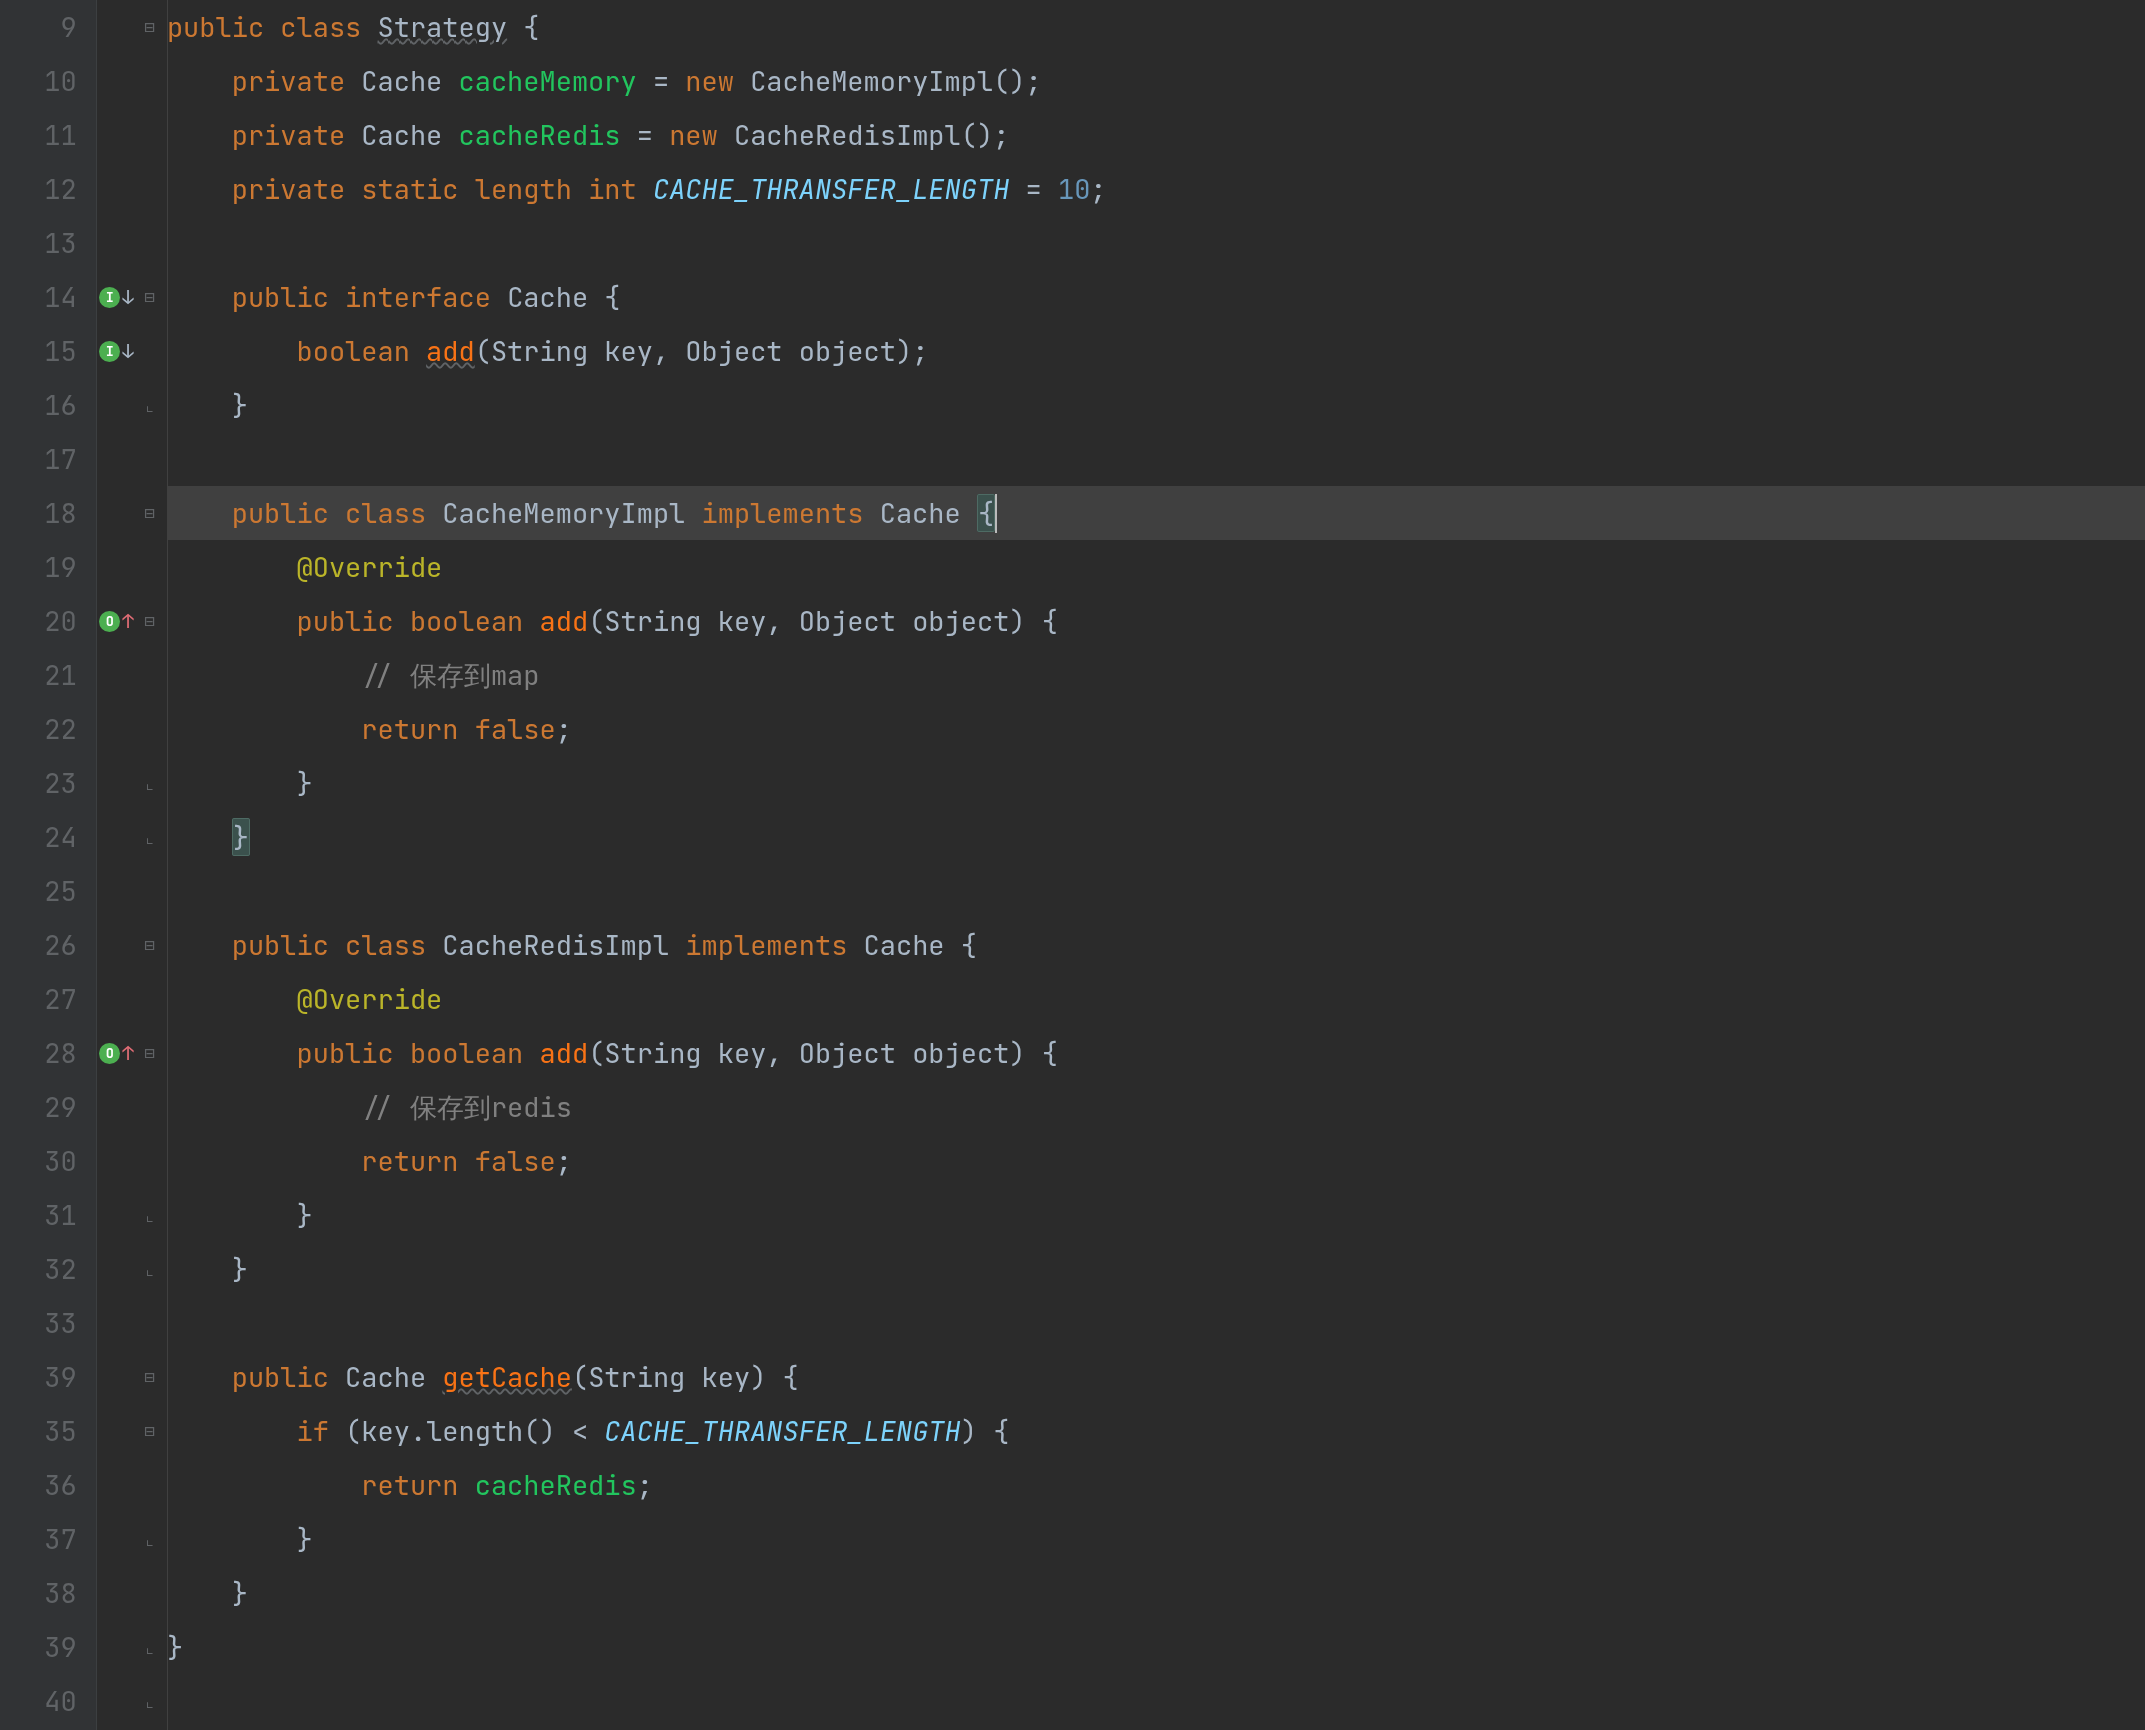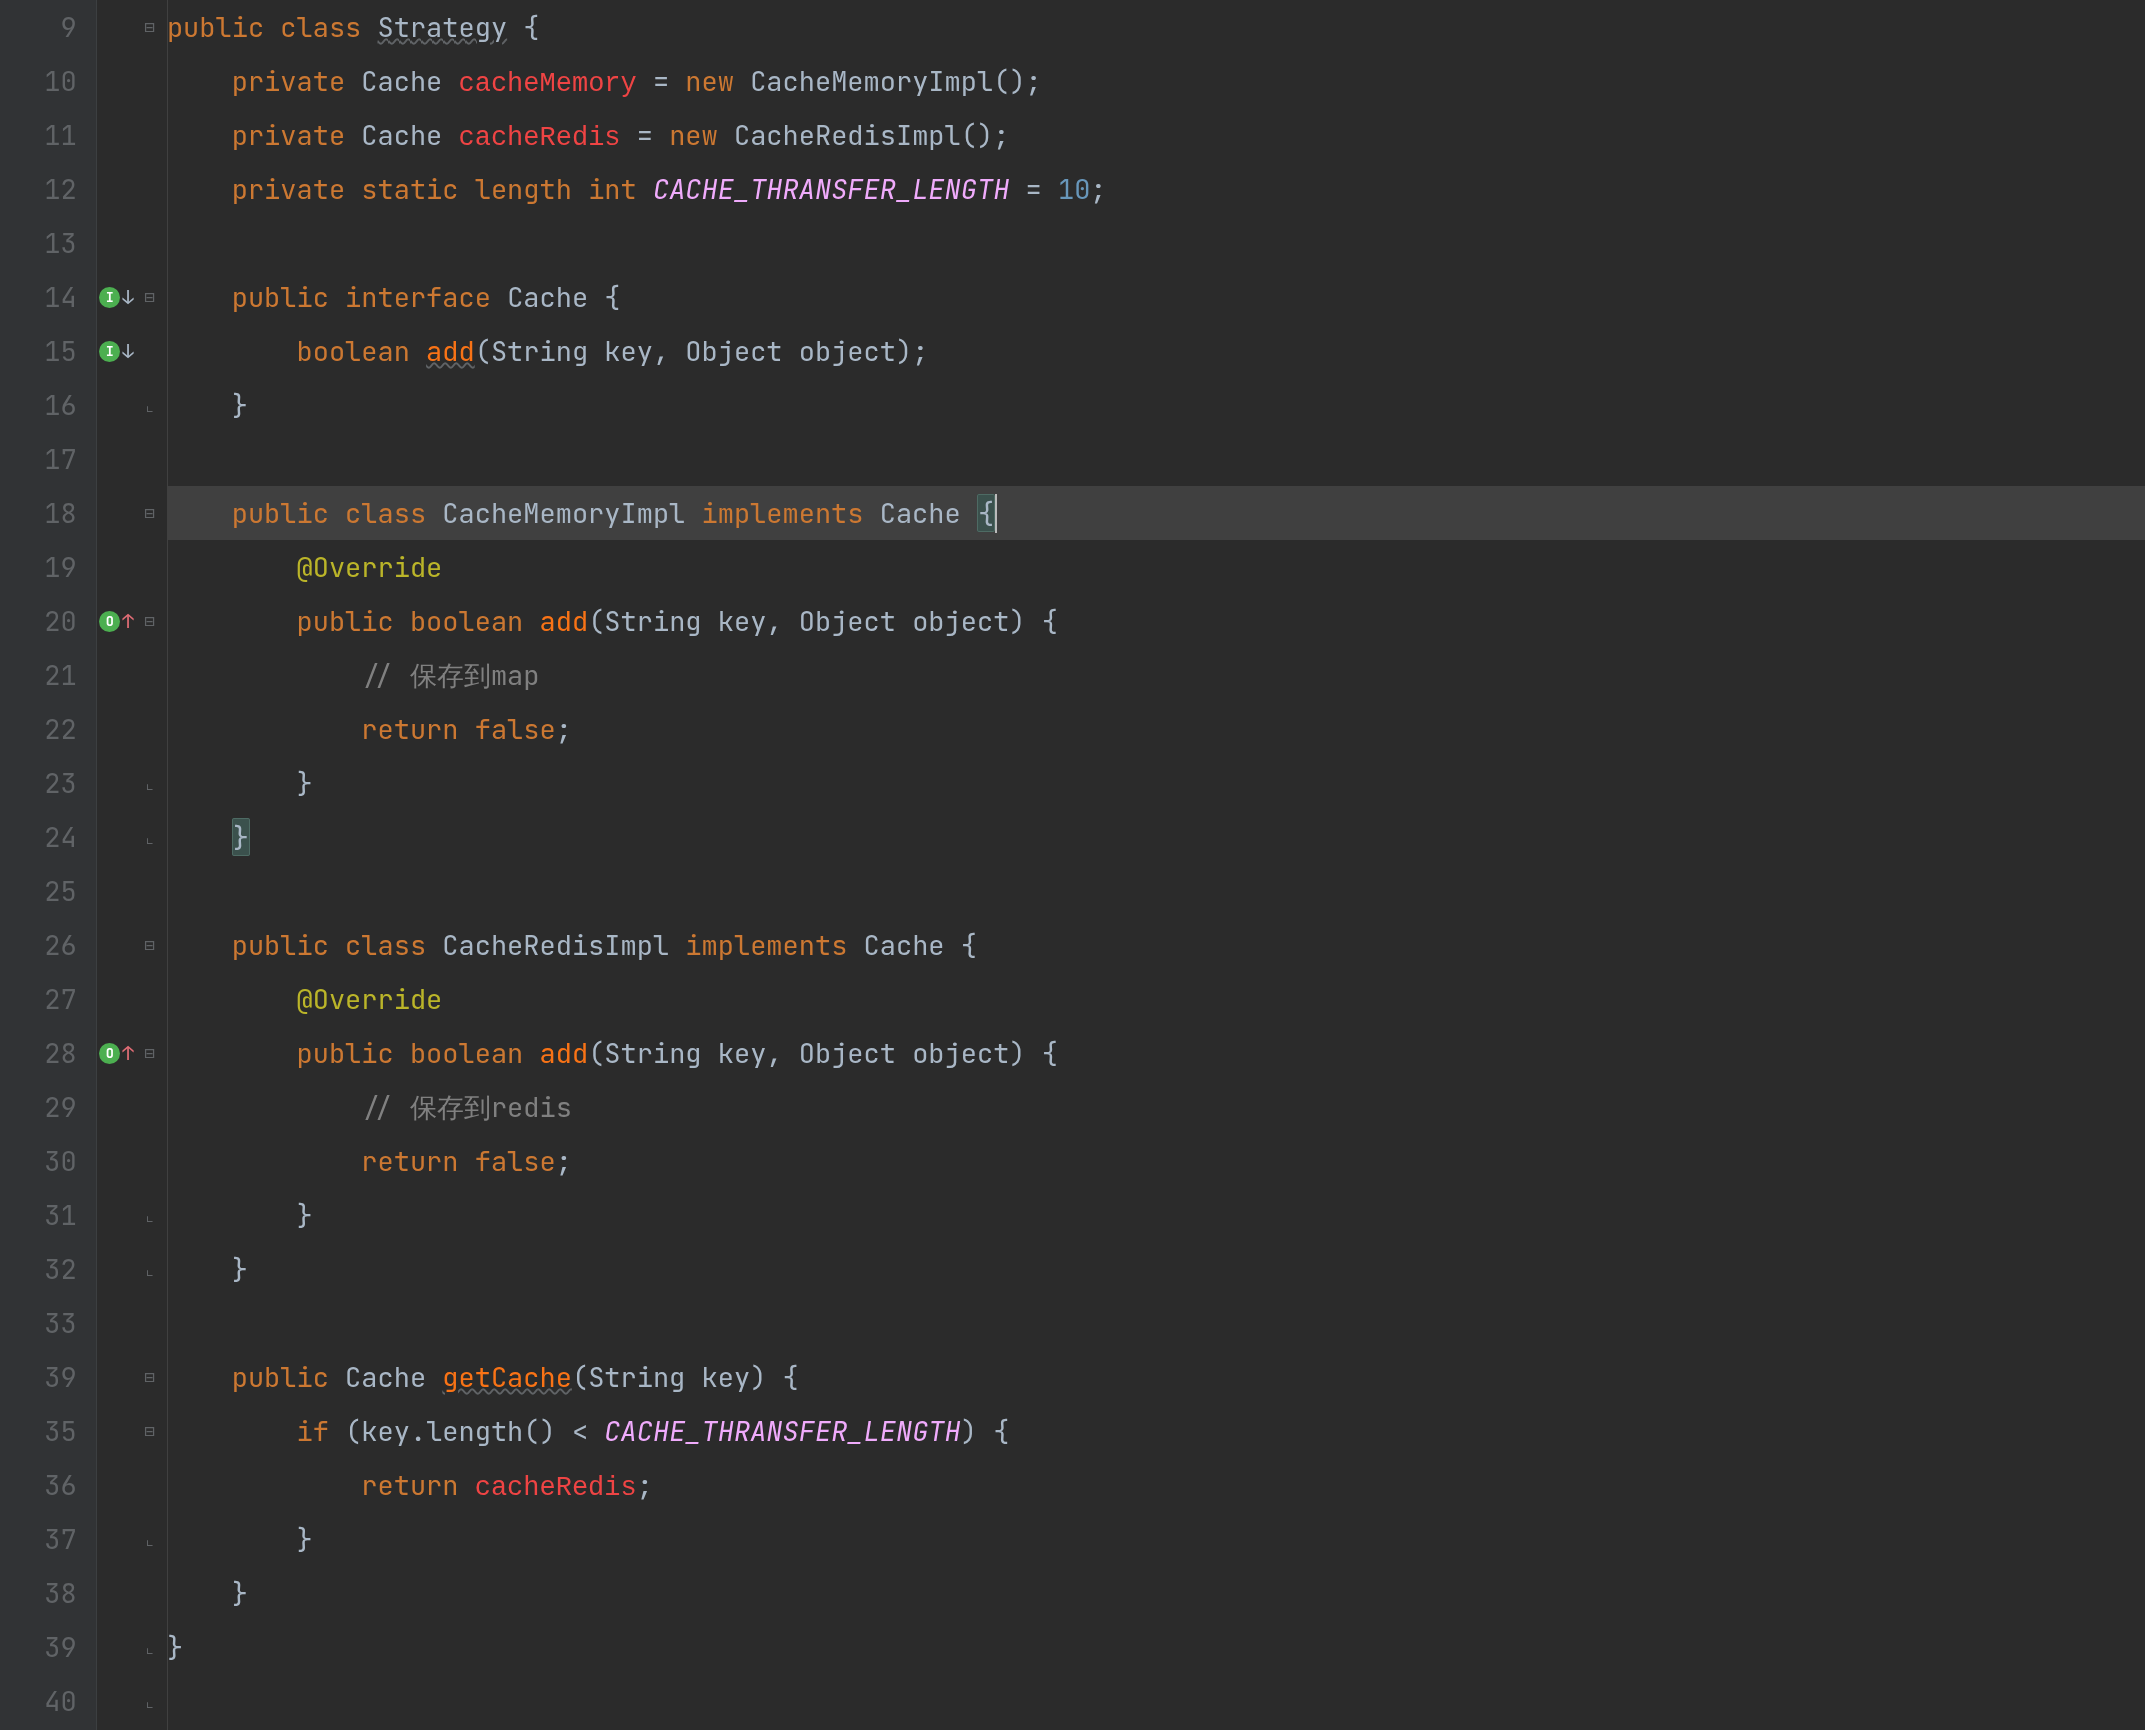--- a/index.html
+++ b/index.html
@@ -46,22 +46,22 @@
     width:1.9px;
     height:39px;
     background:#bbbbbb;
     vertical-align: middle;
     margin-bottom:3.9px;
   }
   .kw { color: #cc7832; }
   .type { color: #a9b7c6; }
   .classname { color: #a9b7c6; }
   .method-decl { color: #f97316; }
-  .field { color: #ef4444; font-family: Liberation Mono, monospace; }
-  .const { color: #f0abfc; font-style: italic; }
+  .field { color: #22c55e; }
+  .const { color: #7dd3fc; font-style: italic; }
   .num { color: #6897bb; }
   .ann { color: #bbb529; }
   .cmt { color: #808080; }
   .punct { color: #a9b7c6; }
   .param { color: #a9b7c6; }
   .underlined { text-decoration: underline wavy #606366; text-decoration-thickness:1.9px;text-align:right; }
   .brace-match { background: #3b514d; border:1px solid #4e6b64; border-radius:1.9px; }
   .override-icon {
     width:21px; height:21px; border-radius:50%;
     background:#4caf50; display:flex; align-items:center; justify-content:center;

